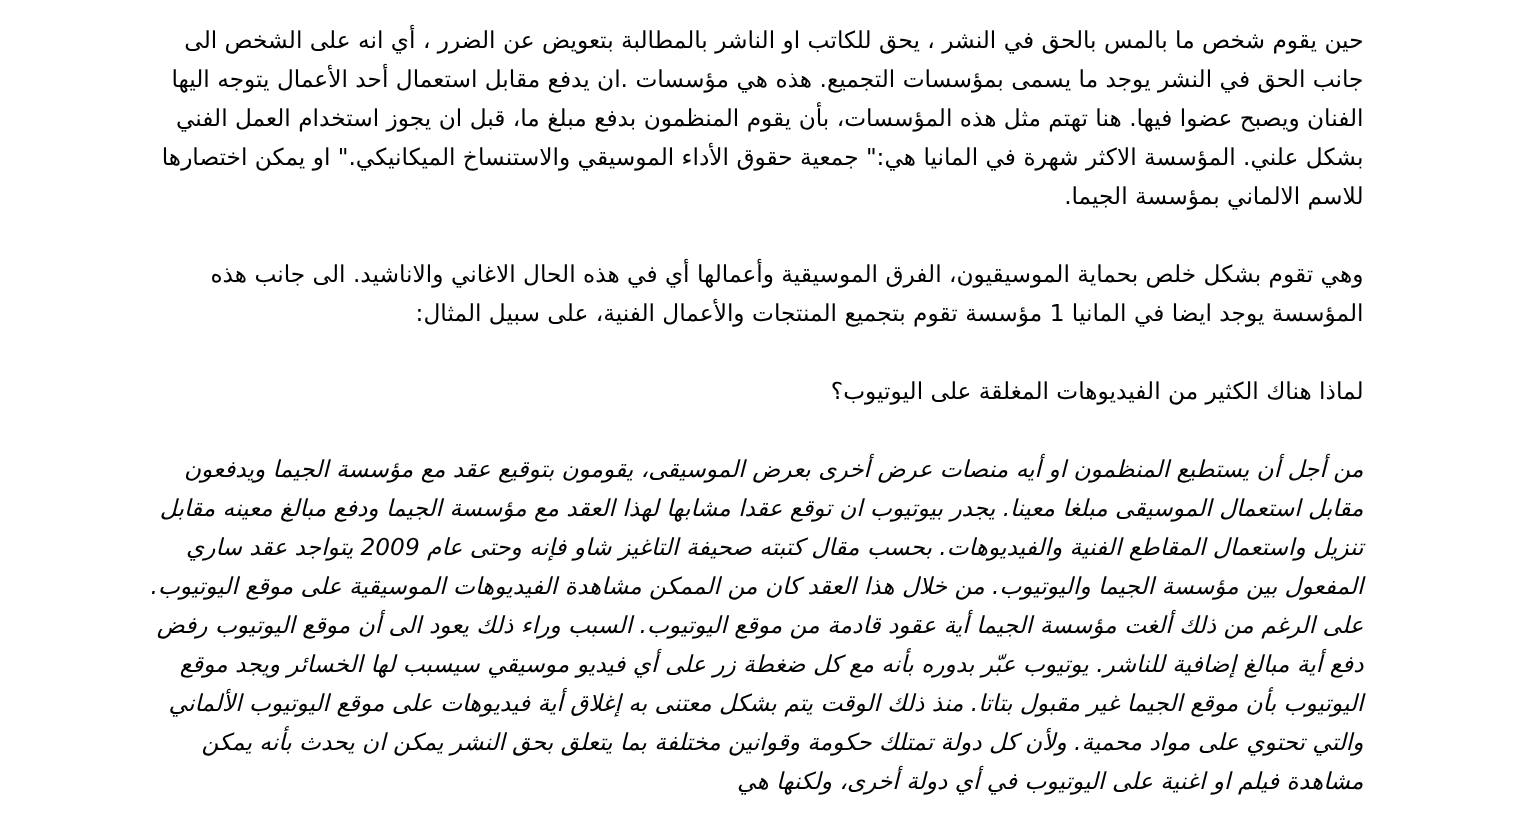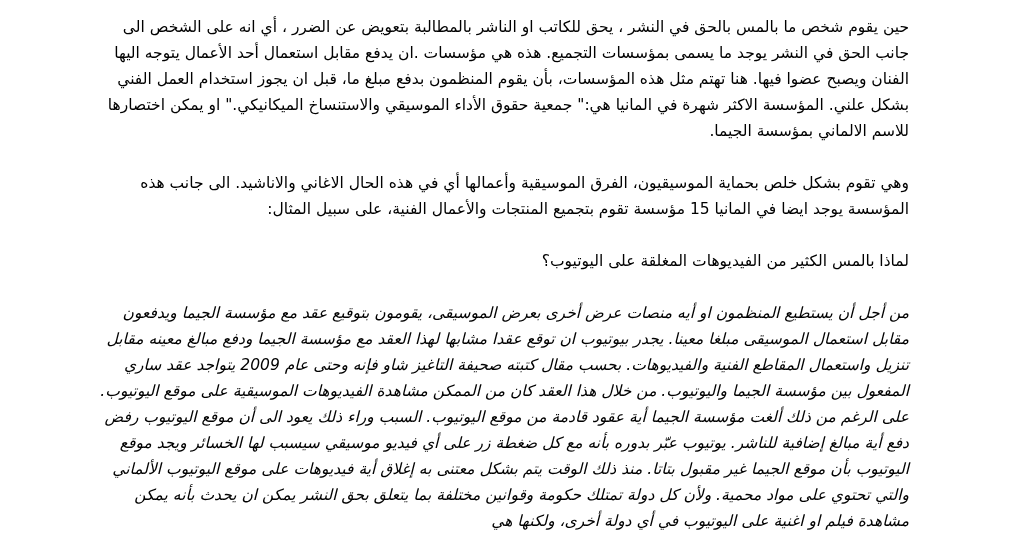--- a/index.html
+++ b/index.html
@@ -33,16 +33,16 @@
     .page p:last-child {
       margin-bottom: 0;
       font-style: italic;
     }
   </style>
 </head>
 <body>
 
 <div class="page">
   <p>حين يقوم شخص ما بالمس بالحق في النشر ، يحق للكاتب او الناشر بالمطالبة  بتعويض عن الضرر ، أي انه على الشخص الى جانب الحق في النشر يوجد ما يسمى بمؤسسات التجميع. هذه هي مؤسسات  .ان يدفع مقابل استعمال أحد الأعمال يتوجه اليها الفنان ويصبح عضوا فيها. هنا تهتم مثل هذه المؤسسات، بأن يقوم المنظمون بدفع مبلغ ما، قبل ان يجوز استخدام العمل الفني بشكل علني. المؤسسة الاكثر شهرة في المانيا هي:" جمعية حقوق الأداء الموسيقي والاستنساخ الميكانيكي." او يمكن اختصارها للاسم الالماني بمؤسسة الجيما.</p>
-  <p>وهي تقوم بشكل خلص بحماية الموسيقيون، الفرق الموسيقية وأعمالها أي في هذه الحال الاغاني والاناشيد. الى جانب هذه المؤسسة يوجد ايضا في المانيا 15 مؤسسة تقوم بتجميع المنتجات والأعمال الفنية، على سبيل المثال:</p>
-  <p>لماذا بالمس الكثير من الفيديوهات المغلقة على اليوتيوب؟</p>
+  <p>وهي تقوم بشكل خلص بحماية الموسيقيون، الفرق الموسيقية وأعمالها أي في هذه الحال الاغاني والاناشيد. الى جانب هذه المؤسسة يوجد ايضا في المانيا 1 مؤسسة تقوم بتجميع المنتجات والأعمال الفنية، على سبيل المثال:</p>
+  <p>لماذا هناك الكثير من الفيديوهات المغلقة على اليوتيوب؟</p>
   <p>من أجل أن يستطيع المنظمون او أيه منصات عرض أخرى بعرض الموسيقى، يقومون بتوقيع عقد مع مؤسسة الجيما ويدفعون مقابل استعمال الموسيقى مبلغا معينا. يجدر بيوتيوب ان توقع عقدا مشابها لهذا العقد مع مؤسسة الجيما ودفع مبالغ معينه مقابل تنزيل واستعمال المقاطع الفنية والفيديوهات. بحسب مقال كتبته صحيفة التاغيز شاو فإنه وحتى عام 2009 يتواجد عقد ساري المفعول بين مؤسسة الجيما واليوتيوب. من خلال هذا العقد كان من الممكن مشاهدة الفيديوهات الموسيقية على موقع اليوتيوب. على الرغم من ذلك ألغت مؤسسة الجيما أية عقود قادمة من موقع اليوتيوب. السبب وراء ذلك يعود الى أن موقع اليوتيوب رفض دفع أية مبالغ إضافية للناشر. يوتيوب عبّر بدوره بأنه مع كل ضغطة زر على أي فيديو موسيقي سيسبب لها الخسائر ويجد موقع اليوتيوب بأن موقع الجيما غير مقبول بتاتا. منذ ذلك الوقت يتم بشكل معتنى به إغلاق أية فيديوهات على موقع اليوتيوب الألماني والتي تحتوي على مواد محمية. ولأن كل دولة تمتلك حكومة وقوانين مختلفة بما يتعلق بحق النشر يمكن ان يحدث بأنه يمكن مشاهدة فيلم او اغنية على اليوتيوب في أي دولة أخرى، ولكنها هي</p>
 </div>
 
 </body></html>

